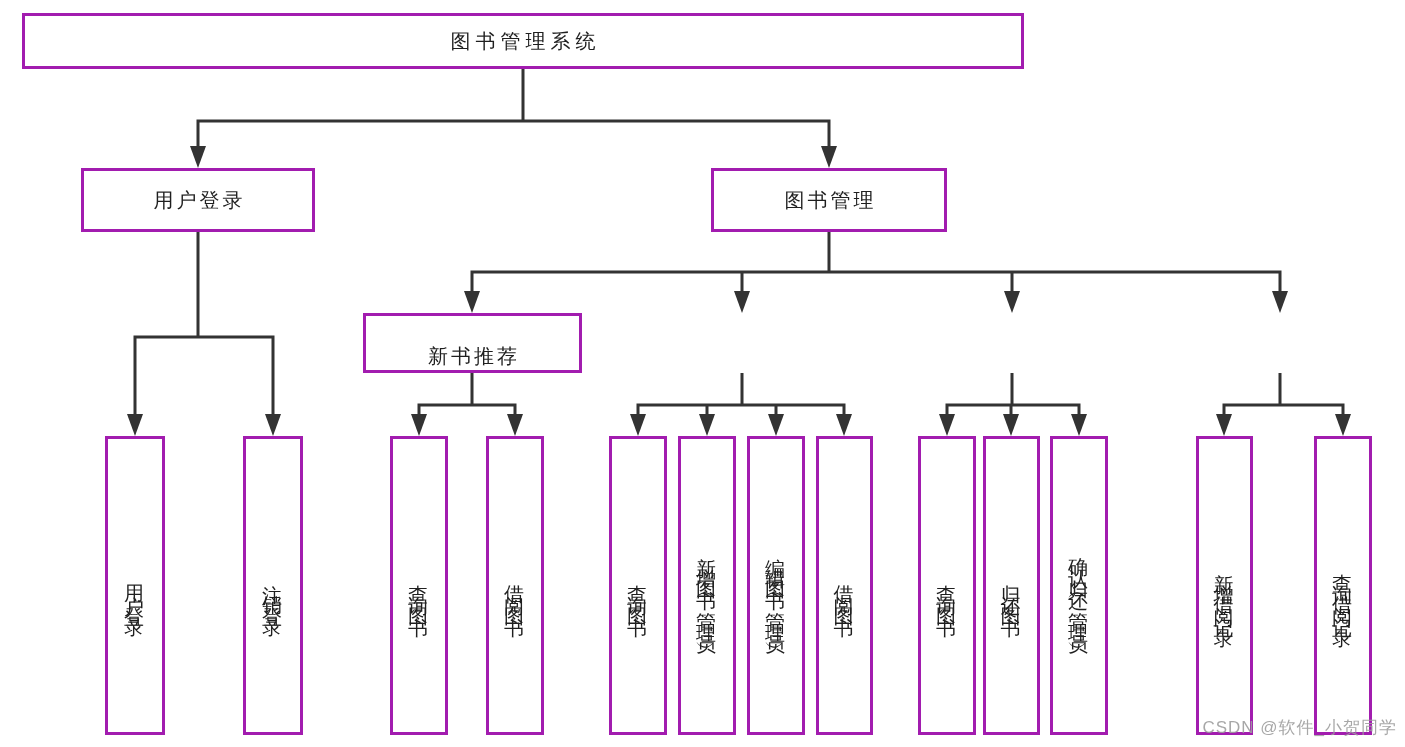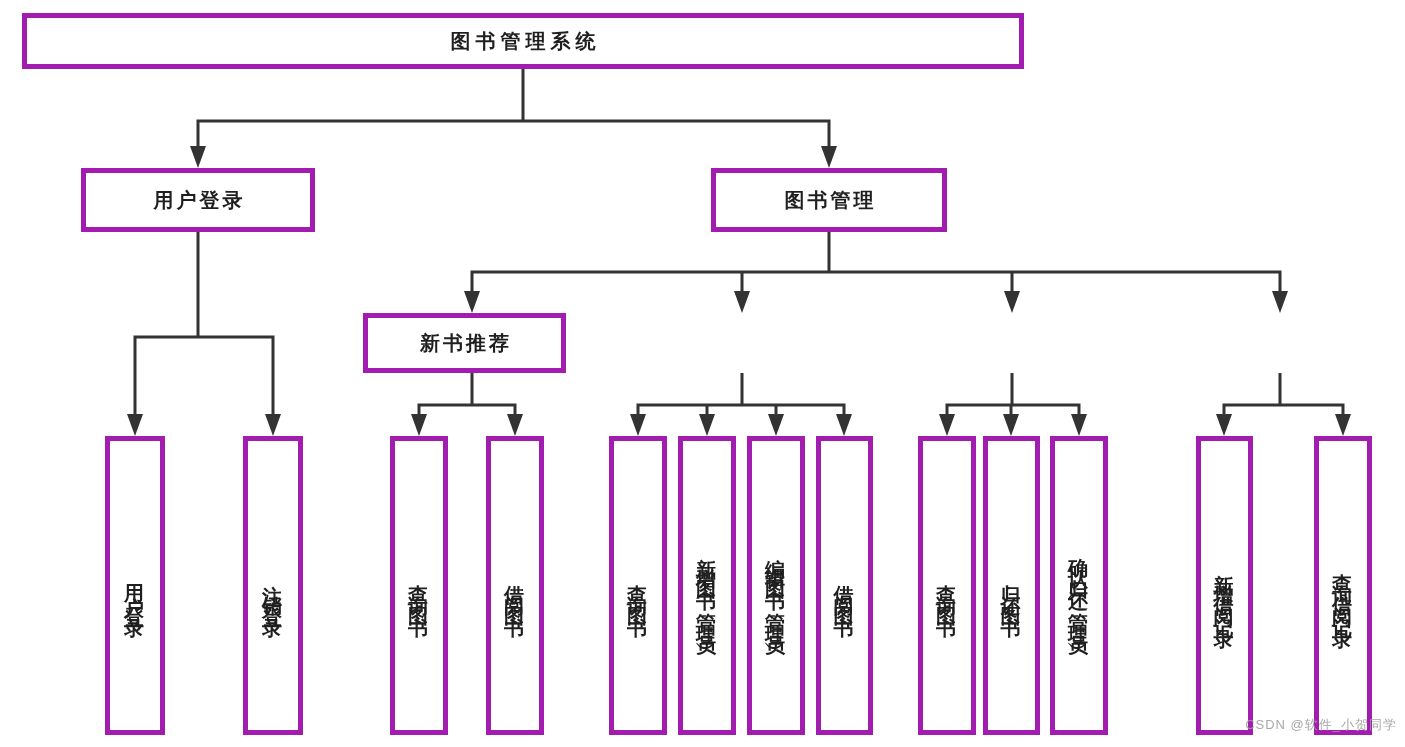--- a/index.html
+++ b/index.html
@@ -19,26 +19,25 @@
     position: absolute;
     left: 0;
     top: 0;
     width: 1405px;
     height: 747px;
   }
   .box {
     position: absolute;
     box-sizing: border-box;
     background: #ffffff;
-    border: 5px solid #a21caf;
+    border: 3px solid #a21caf;
     display: flex;
     align-items: center;
     justify-content: center;
     color: #1f1f1f;
-    font-weight: bold;
   }
   .hlabel {
     font-size: 20px;
     letter-spacing: 3px;
     text-indent: 3px;
     white-space: nowrap;
   }
   .root-label {
     letter-spacing: 5px;
     text-indent: 5px;
@@ -48,21 +47,21 @@
     text-orientation: mixed;
     font-size: 20px;
     letter-spacing: 11px;
     margin-bottom: -11px;
     white-space: nowrap;
   }
   .watermark {
     position: absolute;
     right: 8px;
     top: 716px;
-    font-size: 13px;
+    font-size: 17px;
     letter-spacing: 1px;
     color: #9e9e9e;
     opacity: 0.9;
     white-space: nowrap;
   }
 </style>
 </head>
 <body>
 
 <div id="stage">
@@ -111,21 +110,21 @@
     <span class="hlabel root-label">图书管理系统</span>
   </div>
 
   <div class="box" style="left:81px; top:168px; width:234px; height:64px;">
     <span class="hlabel">用户登录</span>
   </div>
   <div class="box" style="left:711px; top:168px; width:236px; height:64px;">
     <span class="hlabel">图书管理</span>
   </div>
 
-  <div class="box" style="left:363px; top:313px; width:203px; height:60px;">
+  <div class="box" style="left:363px; top:313px; width:219px; height:60px;align-items:flex-end;">
     <span class="hlabel">新书推荐</span>
   </div>
 
   <div class="box" style="left:105px; top:436px; width:60px; height:299px;">
     <span class="vlabel">用户登录</span>
   </div>
   <div class="box" style="left:243px; top:436px; width:60px; height:299px;">
     <span class="vlabel">注销登录</span>
   </div>
 

